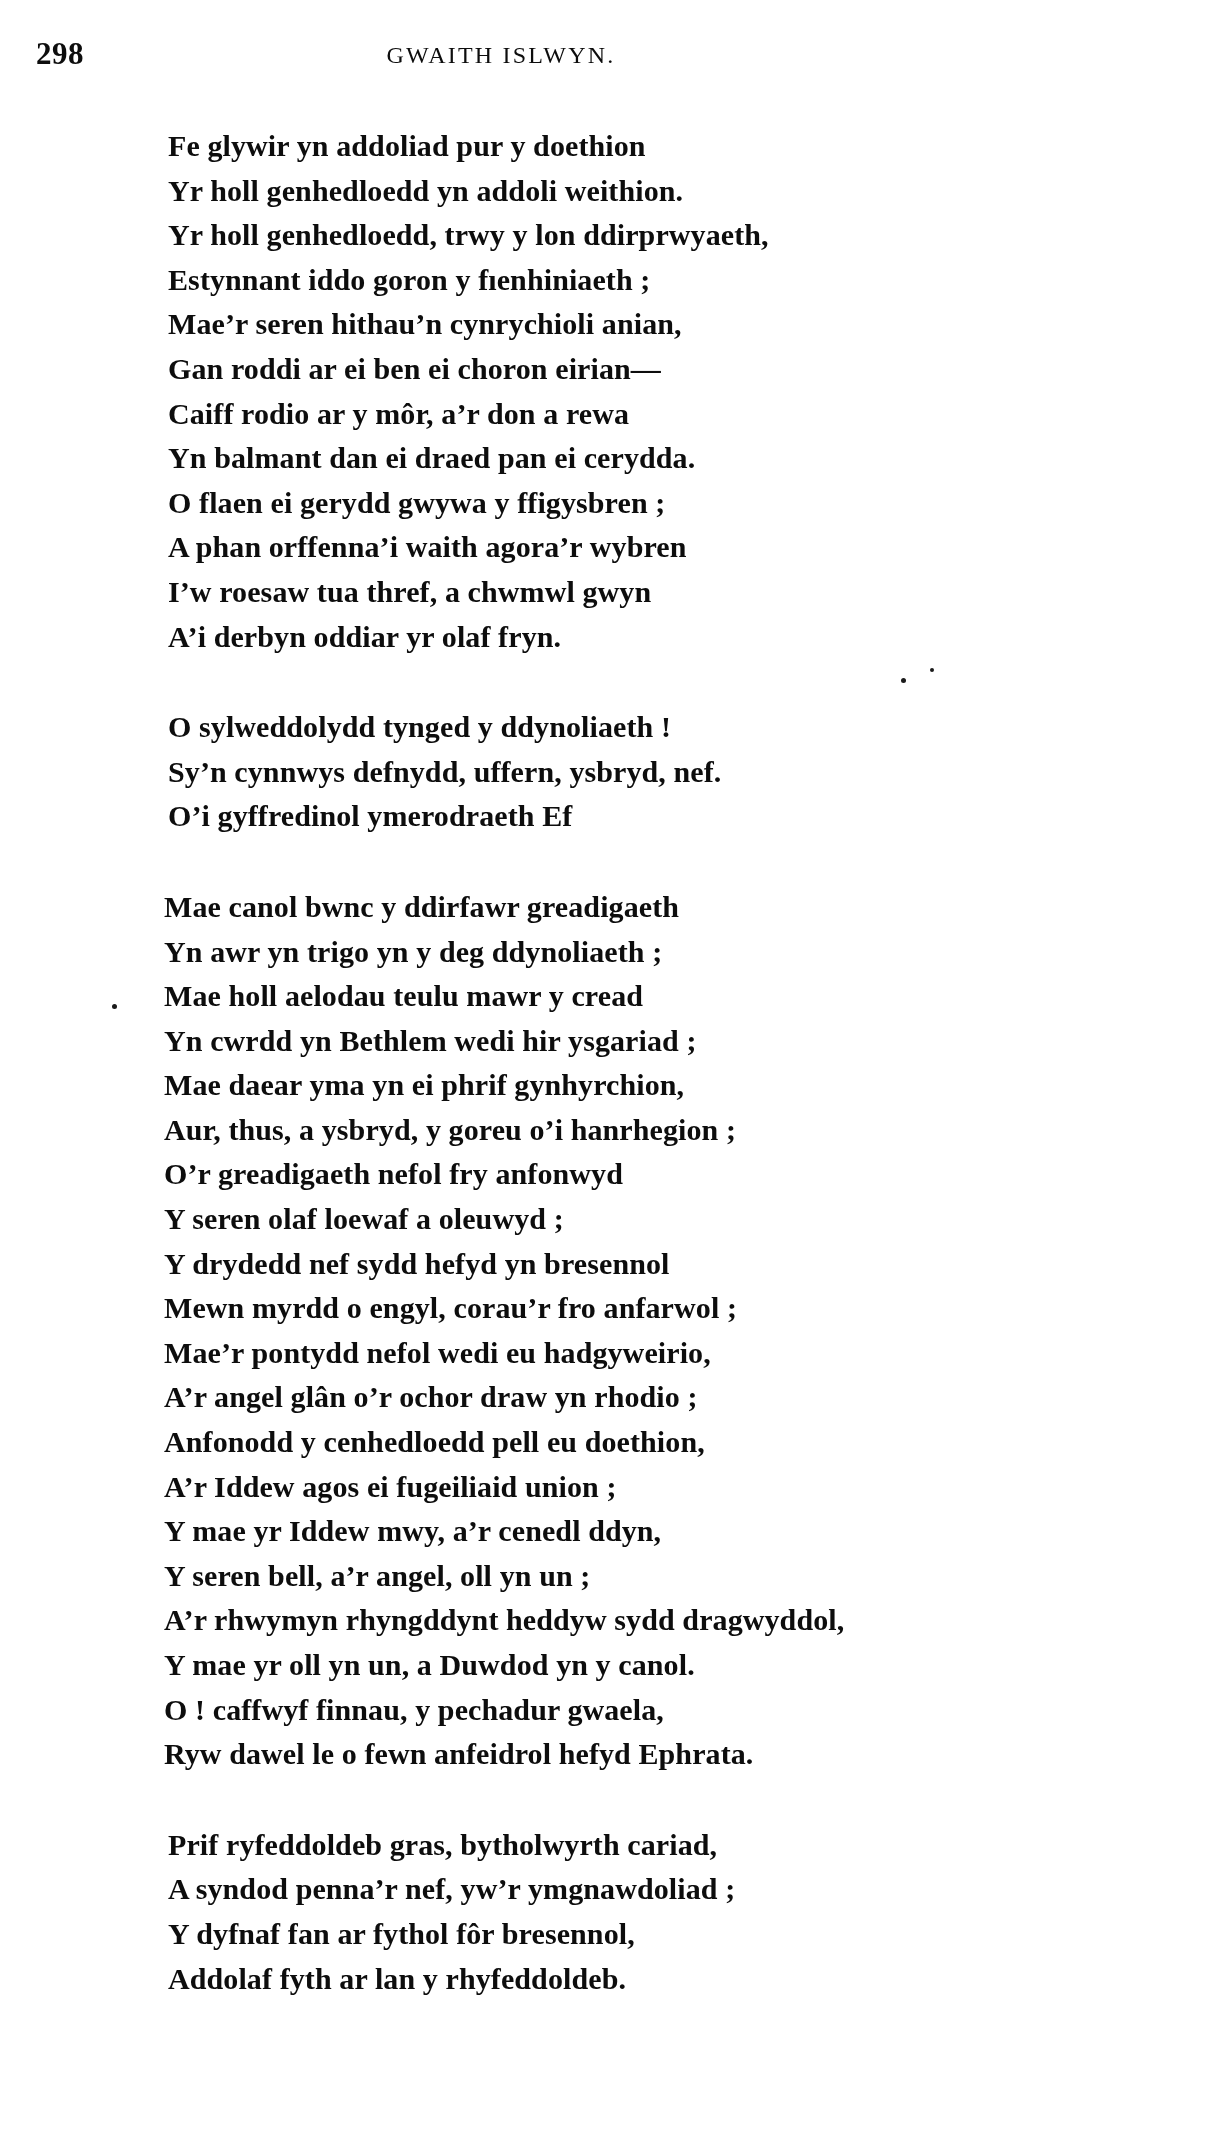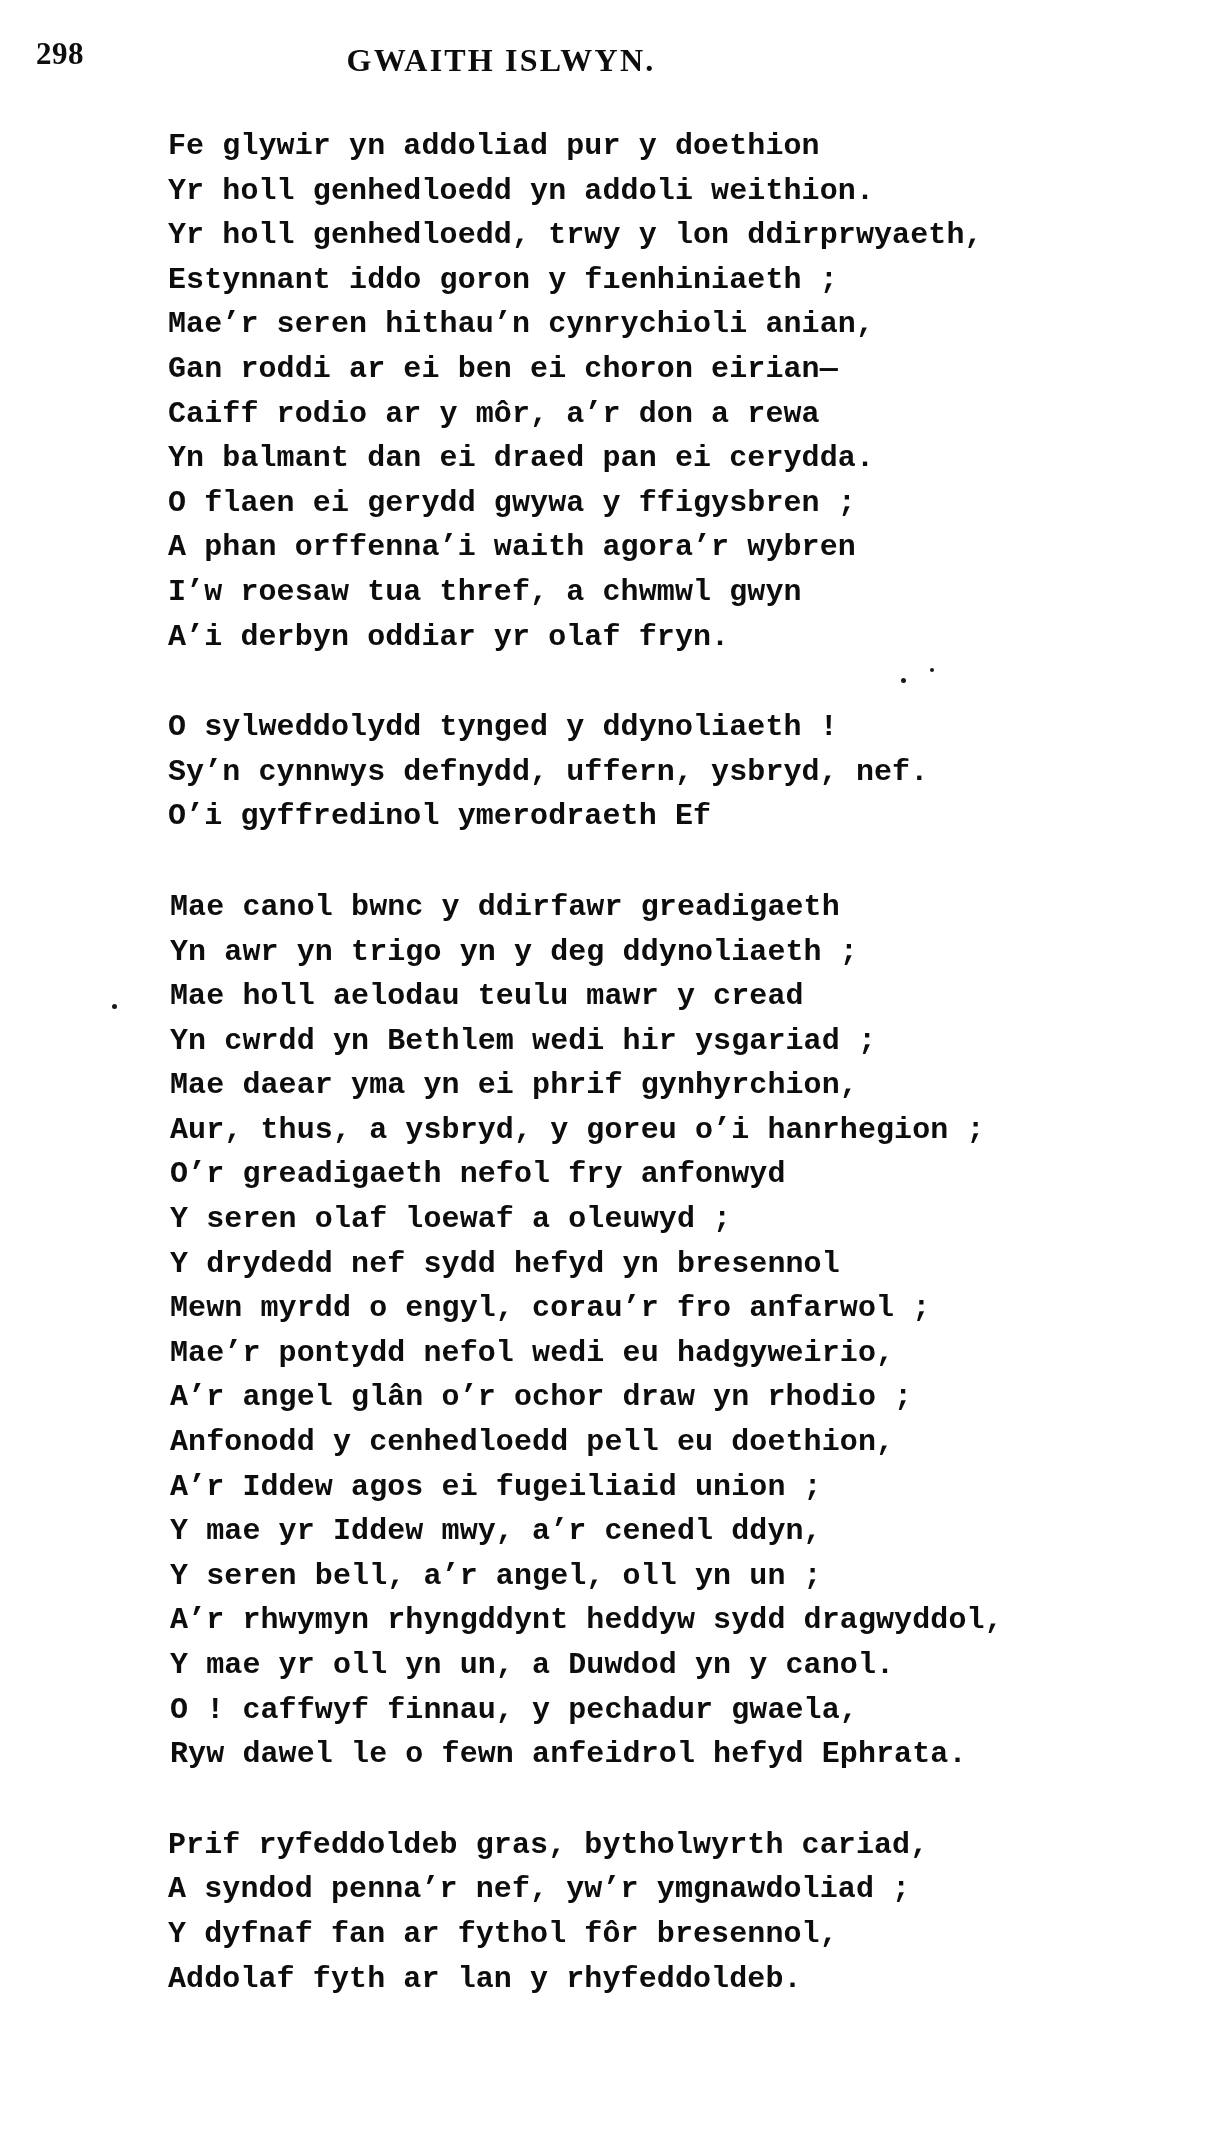--- a/index.html
+++ b/index.html
@@ -33,50 +33,48 @@
     font-size: 31px;
     font-weight: bold;
     letter-spacing: 0.5px;
   }
   .running-title {
     position: absolute;
     left: 0;
     right: 0;
     top: 42px;
     text-align: center;
-    font-size: 32px;
-    font-weight: bold;
+    font-size: 24px;
+    font-weight: normal;
     letter-spacing: 2.2px;
     padding-right: 100px;
   }
   .body-text {
     position: absolute;
     left: 0;
     top: 124px;
     width: 1222px;
   }
   .stanza {
     margin: 0 0 0 0;
     padding: 0;
-    font-family: Liberation Mono, monospace;
   }
   .stanza + .stanza {
     margin-top: 46px;
   }
   .line {
     font-size: 30px;
     line-height: 44.6px;
     white-space: pre;
     padding-left: 168px;
     font-weight: 600;
     letter-spacing: 0.1px;
   }
   .stanza-3 .line {
     padding-left: 164px;
-    margin-left: 6px;
   }
   .mark-dot-right {
     position: absolute;
     right: 196px;
     top: 678px;
     width: 5px;
     height: 5px;
     background: #1a1a1a;
     border-radius: 50%;
   }

